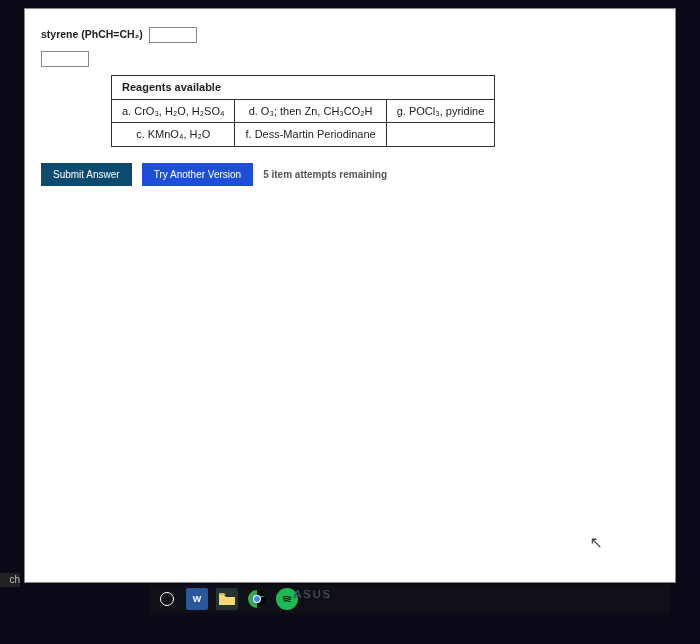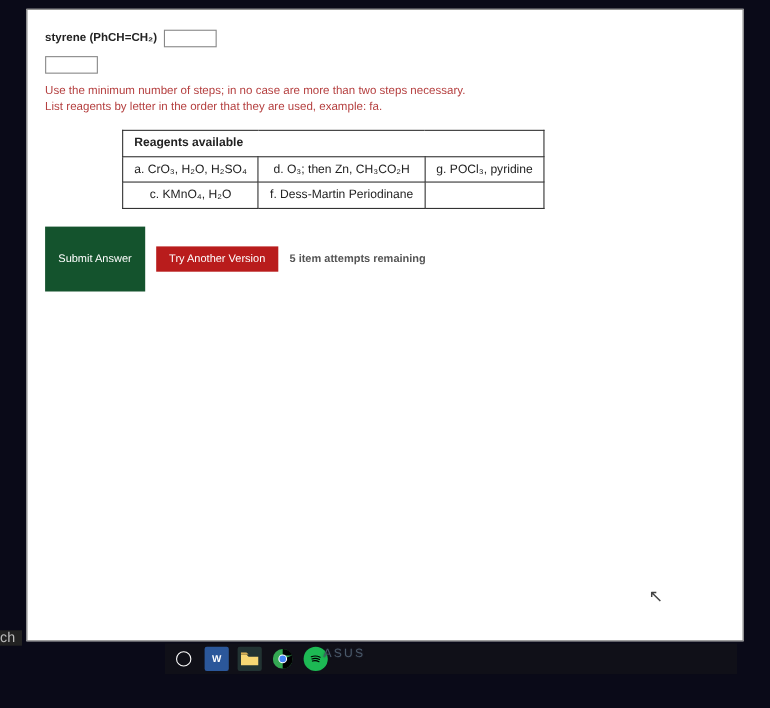--- a/index.html
+++ b/index.html
@@ -50,29 +50,29 @@
     padding: 3px 10px;
     text-align: center;
     vertical-align: middle;
   }
   .reagents-table th {
     font-weight: bold;
     text-align: left;
   }
   .btnrow { margin-top: 16px; display: flex; align-items: center; gap: 10px; }
   .btn-orange {
-    background: #14532d;
+    background: #0c4a6e;
     color: #fff;
     border: none;
-    padding: 24px 12px;
+    padding: 6px 12px;
     font-size: 10px;
     cursor: pointer;
   }
   .btn-gray {
-    background: #b91c1c;
+    background: #1d4ed8;
     color: #fff;
     border: none;
     padding: 6px 12px;
     font-size: 10px;
     cursor: pointer;
   }
   .attempts {
     font-size: 10px;
     color: #555;
     font-weight: bold;
@@ -86,22 +86,22 @@
     pointer-events: none;
   }
   .sidebar-tab {
     position: absolute;
     left: 0;
     top: 573px;
     width: 20px;
     height: 14px;
     background: #222;
     color: #bbb;
-    font-size: 13px;
-    text-align: left;
+    font-size: 10px;
+    text-align: right;
     line-height: 14px;
   }
   .taskbar {
     position: absolute;
     left: 150px;
     top: 585px;
     width: 520px;
     height: 28px;
     background: #101018;
     display: flex;
@@ -142,24 +142,20 @@
 
     <div class="product-row">
       <label>styrene (PhCH=CH₂)</label>
       <input type="text" style="">
     </div>
 
     <div class="product-row">
       <input type="text" style="">
     </div>
 
-    <div class="instructions">
-      <span>Use the minimum number of steps; in no case are more than two steps necessary.</span><br>
-      <span>List reagents by letter in the order that they are used, example: fa.</span>
-    </div>
 
     <table class="reagents-table">
       <tbody>
           <tr>
             <th colspan="3">Reagents available</th>
           </tr>
       <tr>
         <td>a. CrO₃, H₂O, H₂SO₄</td>
         <td>d. O₃; then Zn, CH₃CO₂H</td>
         <td>g. POCl₃, pyridine</td>

